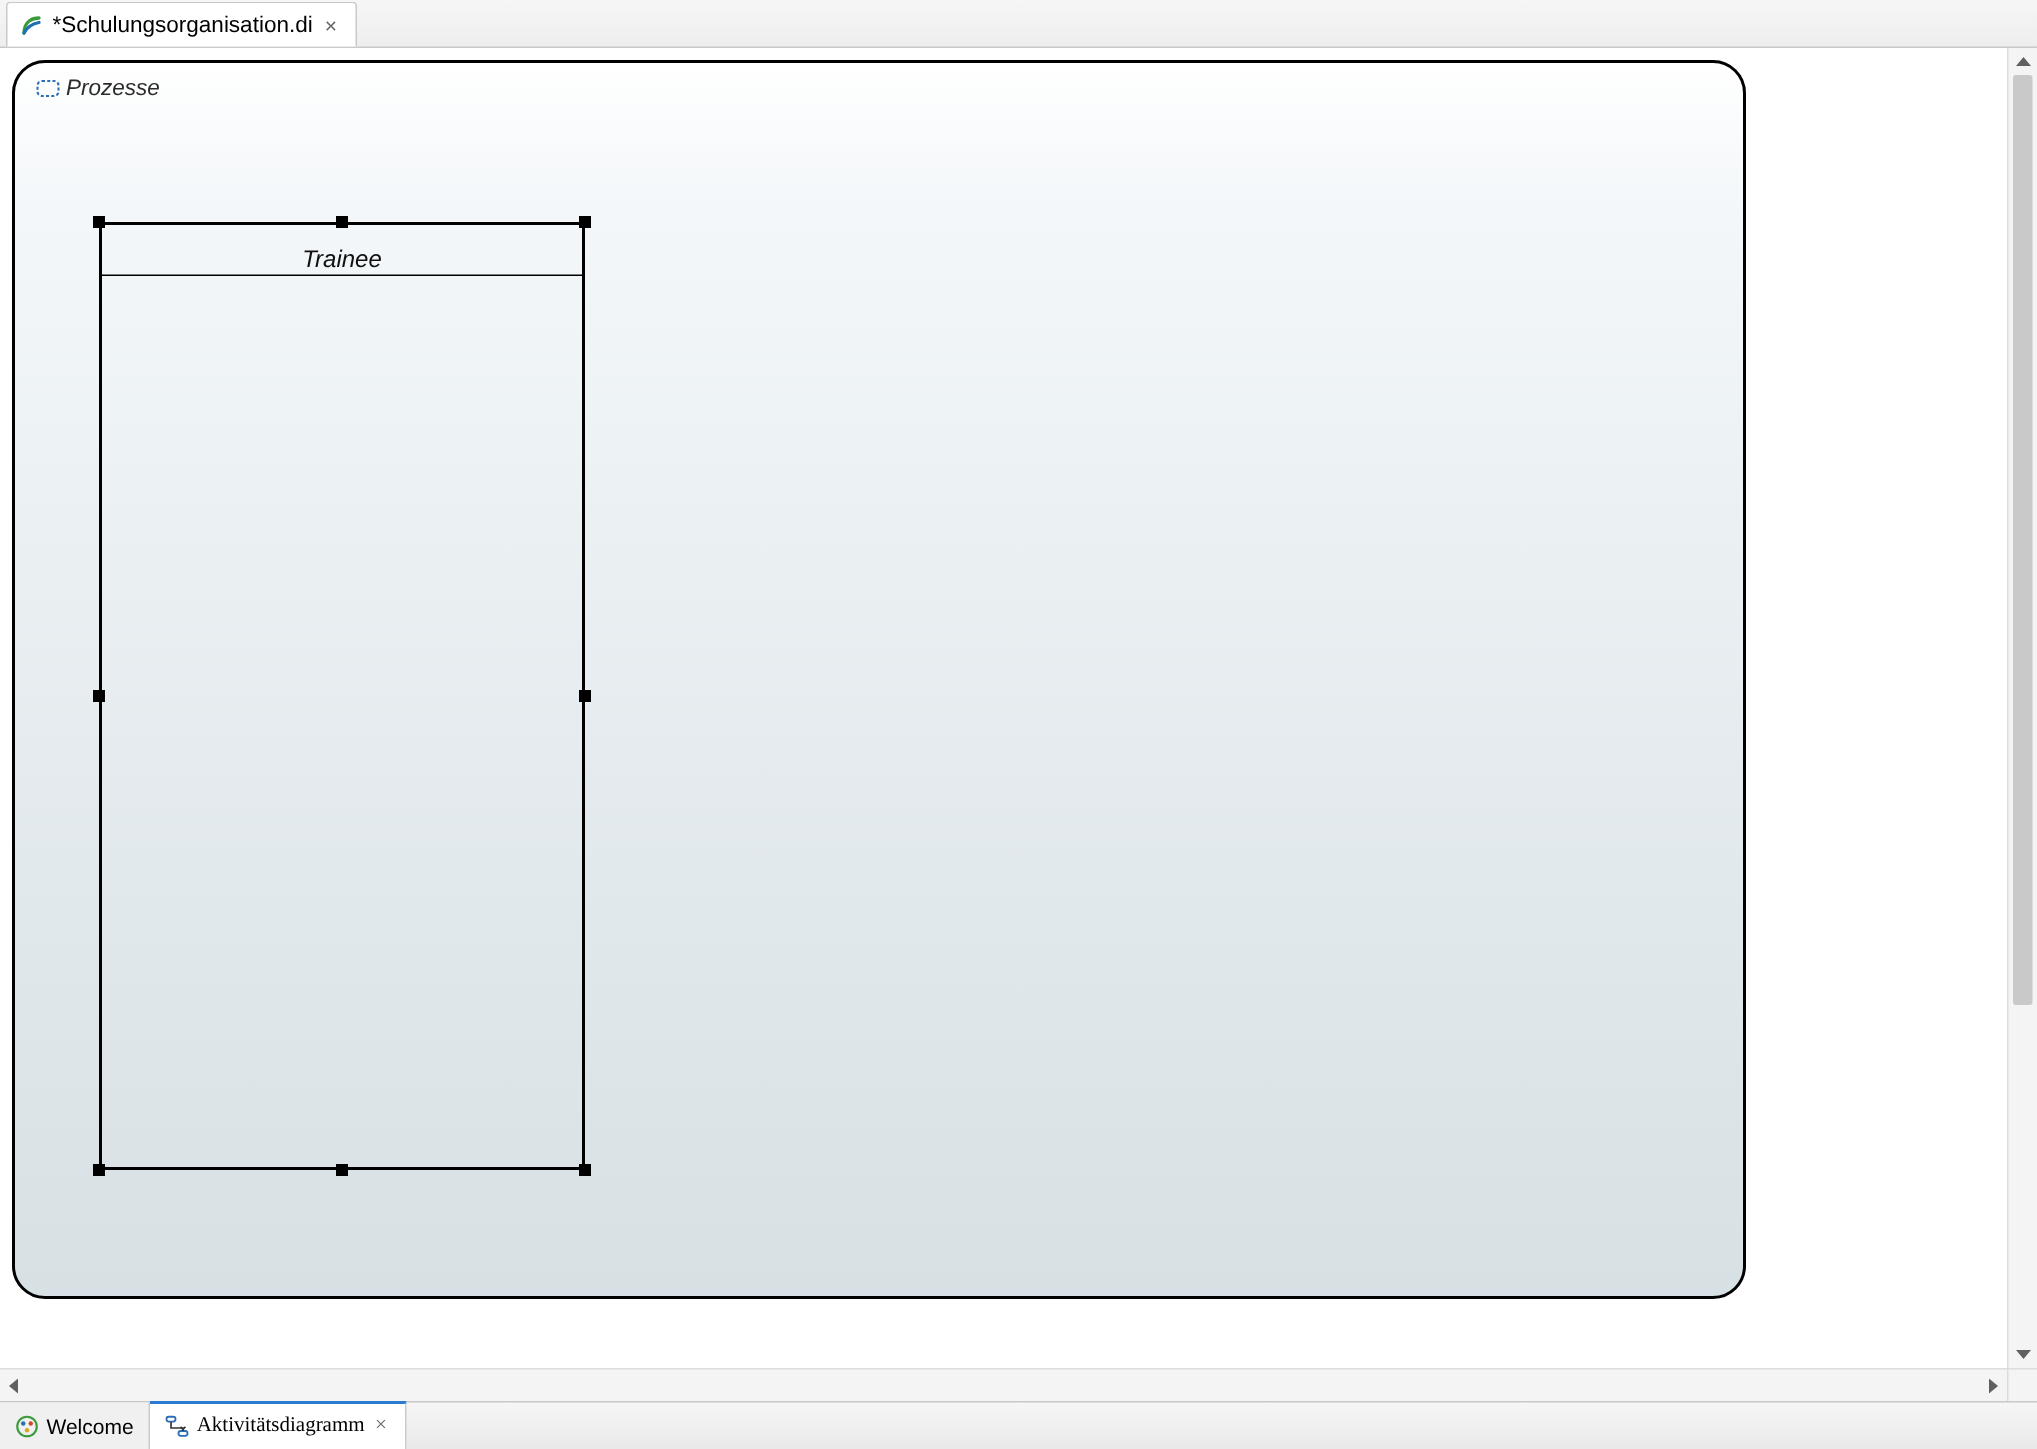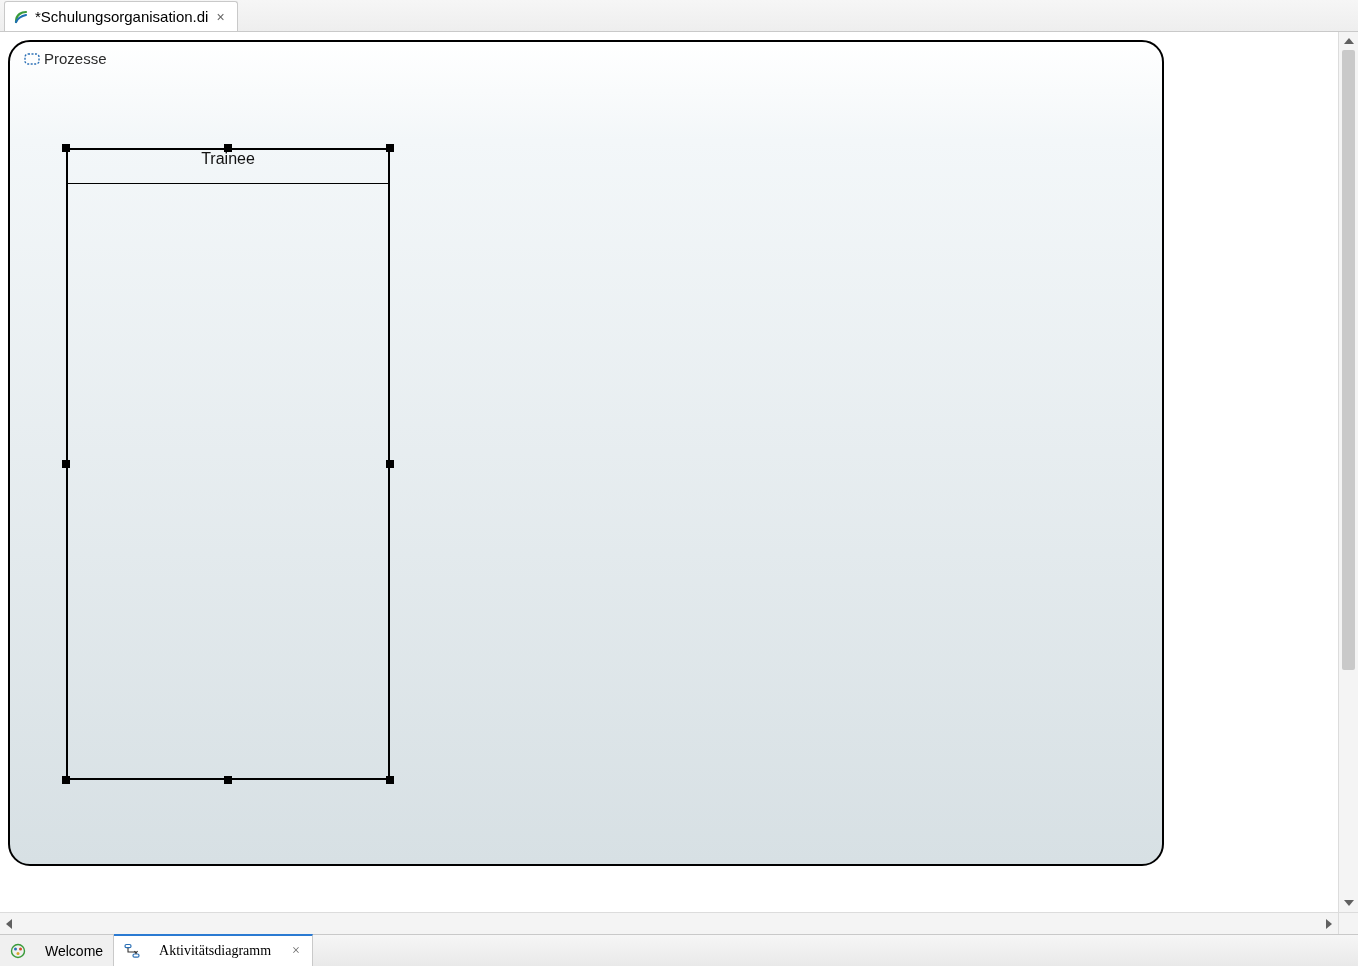--- a/index.html
+++ b/index.html
@@ -54,20 +54,21 @@
       right: 0;
       bottom: 32px;
       background: #ffffff;
     }
     .canvas-viewport {
       position: absolute;
       left: 8px; top: 8px;
       right: 24px;   
       bottom: 24px;  
       overflow: hidden;
+      font-style: italic;
     }
 
     
     .diagram-frame {
       position: absolute;
       left: 0; top: 0;
       width: 1156px;
       height: 826px;
       border: 2px solid #000;
       border-radius: 22px;
@@ -94,21 +95,21 @@
     .partition {
       position: absolute;
       left: 4px; top: 4px; right: 4px; bottom: 4px;
       border: 2px solid #000;
       background: transparent;
     }
     .partition-header {
       height: 34px;
       border-bottom: 1.5px solid #000;
       display: flex;
-      align-items: flex-start;
+      align-items: flex-end;
       justify-content: center;
       font-size: 16px;
       color: #111;
     }
     .sel-handle {
       position: absolute;
       width: 8px; height: 8px;
       background: #000;
     }
     .sh-tl { left: 0; top: 0; }
@@ -190,21 +191,21 @@
       left: 0; right: 0; bottom: 0;
       height: 32px;
       background: linear-gradient(to bottom, #f6f6f6, #e9e9e9);
       border-top: 1px solid #c9c9c9;
       display: flex;
       align-items: stretch;
     }
     .bottom-tab {
       display: flex;
       align-items: center;
-      gap: 19px;
+      gap: 5px;
       padding: 0 10px;
       border-right: 1px solid #c9c9c9;
       font-size: 14px;
       cursor: pointer;
       background: #f0f0f0;
     }
     .bottom-tab.active {
       background: #ffffff;
       border-top: 2px solid #2a7ad2;
       margin-top: -1px;

